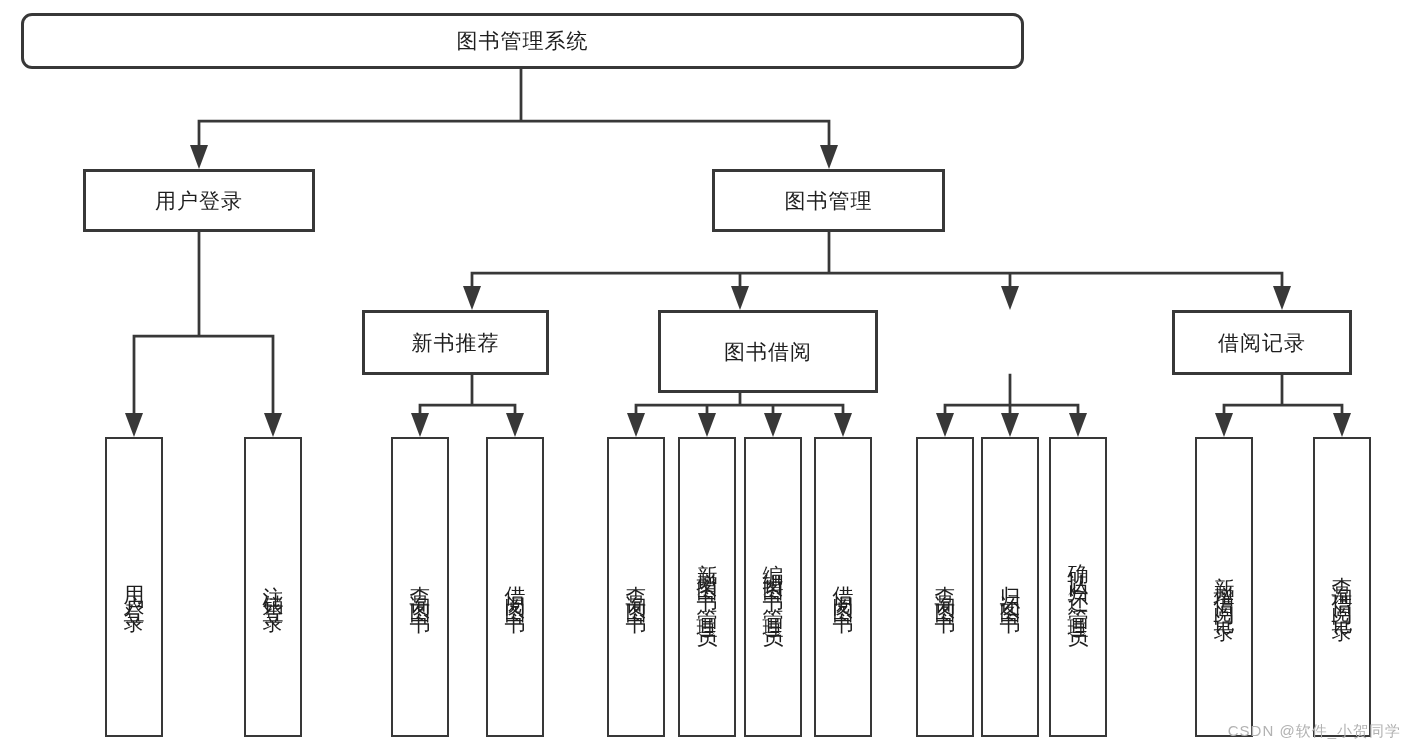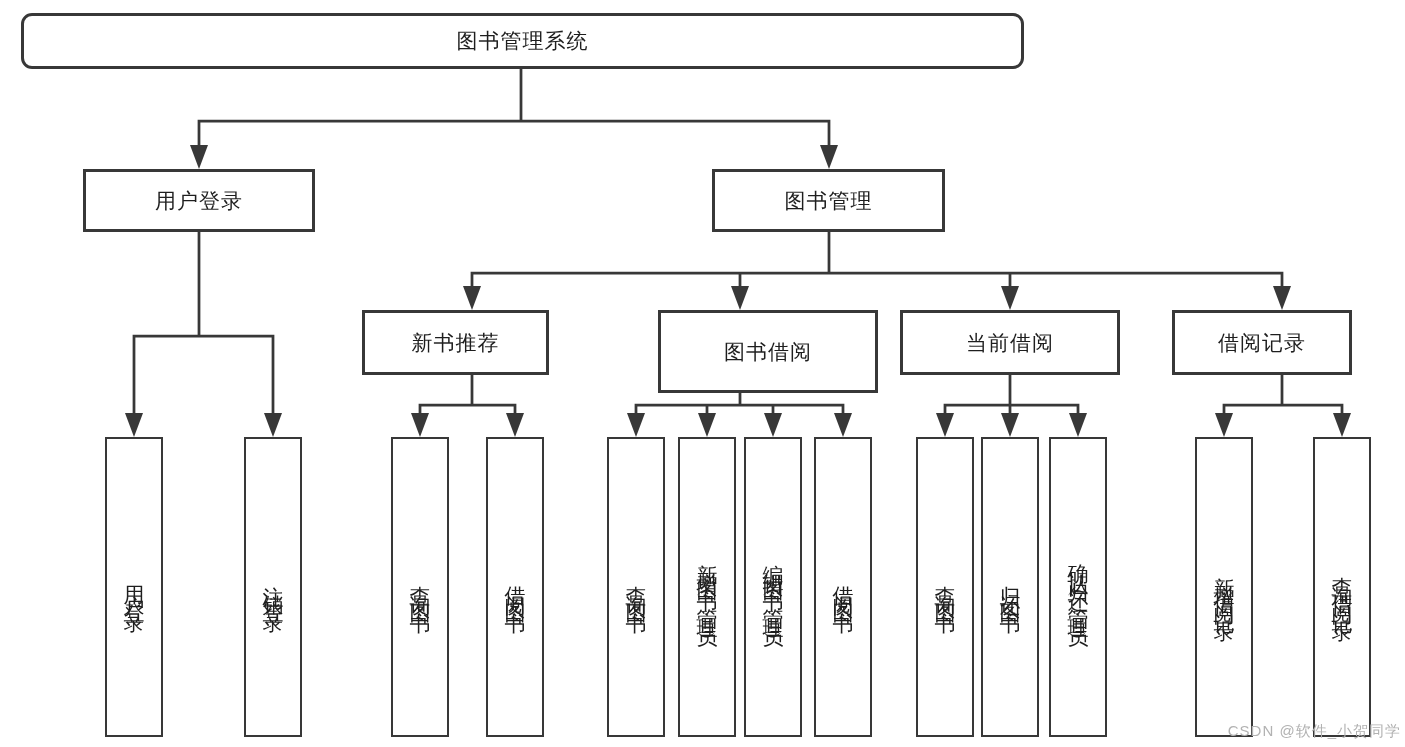--- a/index.html
+++ b/index.html
@@ -89,23 +89,20 @@
   <div class="box b-mgmt">
     <span>图书管理</span>
   </div>
 
   <div class="box b-newbook">
     <span>新书推荐</span>
   </div>
   <div class="box b-borrow">
     <span>图书借阅</span>
   </div>
-  <div class="box b-current">
-    <span>当前借阅</span>
-  </div>
   <div class="box b-records">
     <span>借阅记录</span>
   </div>
 
   <div class="leaf l-login-1">
     <span class="leaf-label">用户登录</span>
   </div>
   <div class="leaf l-login-2">
     <span class="leaf-label">注销登录</span>
   </div>

